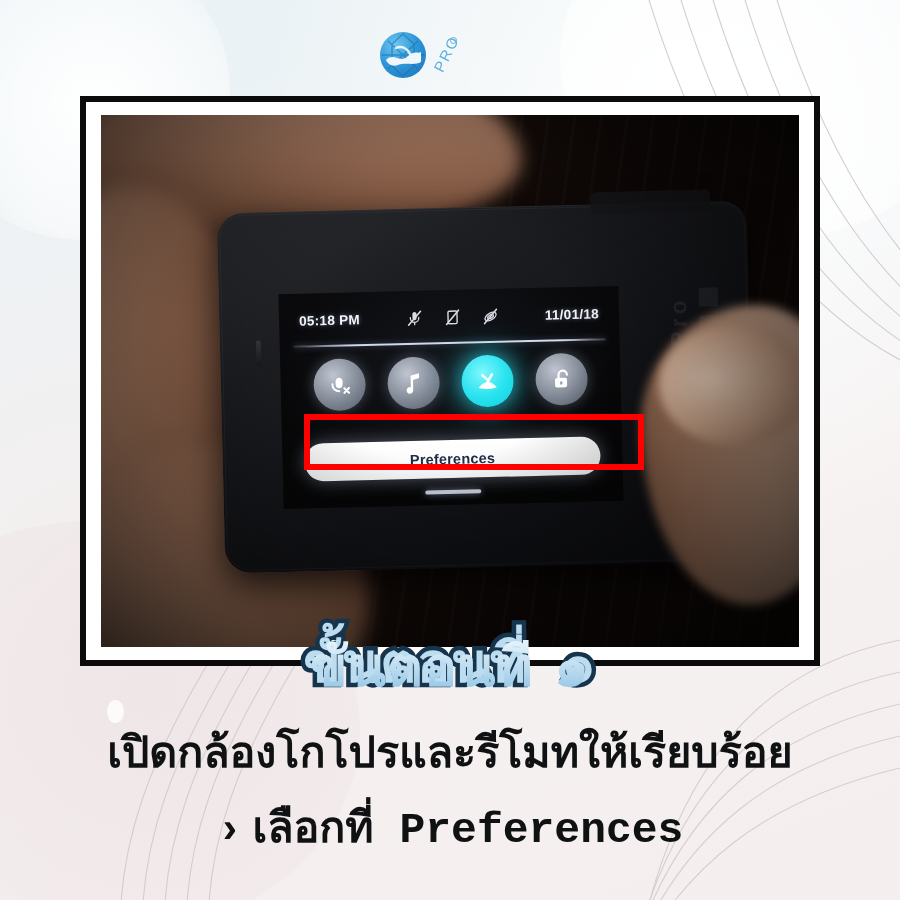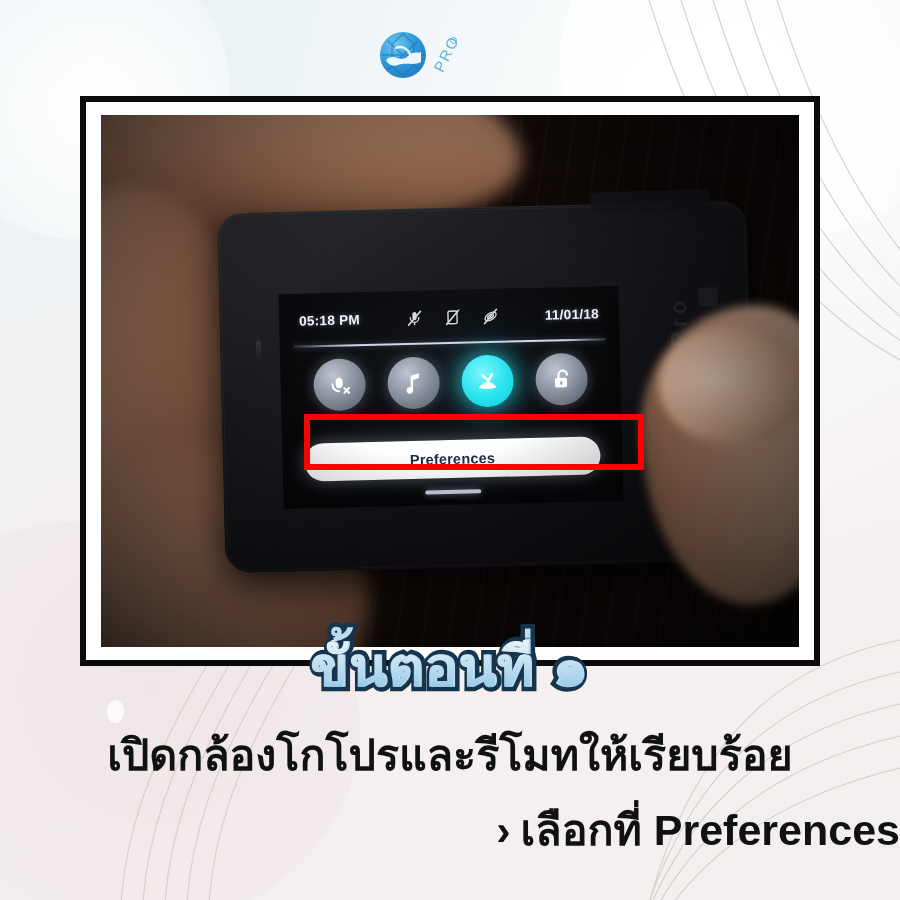--- a/index.html
+++ b/index.html
@@ -138,33 +138,33 @@
     font-family:"DejaVu Sans",sans-serif;line-height:1;}
   .logo-pro{position:relative;width:26px;height:44px;}
   .logo-pro span{position:absolute;left:-6px;top:12px;
     transform:rotate(-64deg);transform-origin:center;
     font-size:15px;font-weight:400;letter-spacing:2px;color:#5bb0e0;}
   .logo-pro i{position:absolute;right:2px;top:4px;width:5px;height:5px;border-radius:50%;
     border:1.3px solid #5bb0e0;}
 
   
   .cap{position:absolute;width:100%;text-align:center;left:0;
-    font-family:Liberation Sans, sans-serif;}
+    font-family:Liberation Mono, monospace;}
   .cap-head{top:640px;font-size:55px;font-weight:700;line-height:1;
     color:#bcdcf0;
     -webkit-text-stroke:9px #17344d;
     paint-order:stroke fill;
     letter-spacing:1px;z-index:30;}
   .cap-head-fill{position:absolute;left:0;top:640px;width:100%;text-align:center;
     font-size:55px;font-weight:700;line-height:1;letter-spacing:1px;z-index:31;
     background:linear-gradient(180deg,#e8f4fb 0%,#bfddf0 48%,#8cc3e4 100%);
     -webkit-background-clip:text;background-clip:text;color:transparent;
     font-family:"DejaVu Sans","Liberation Sans",sans-serif;}
   .cap-line2{top:733px;font-size:43px;font-weight:700;color:#0f1113;line-height:1.05;z-index:30;letter-spacing:0px;}
-  .cap-line3{top:808px;font-size:43px;font-weight:700;color:#0f1113;line-height:1.05;z-index:30;text-align:right;}
+  .cap-line3{top:808px;font-size:43px;font-weight:700;color:#0f1113;line-height:1.05;z-index:30;}
   .chev{color:#0f1113;font-weight:700;margin-right:10px;}
 </style>
 </head>
 <body>
 
 <div class="bg">
   <div class="bg-base"></div>
   <div class="blob blob-a"></div>
   <div class="blob blob-b"></div>
   <div class="blob blob-c"></div>

